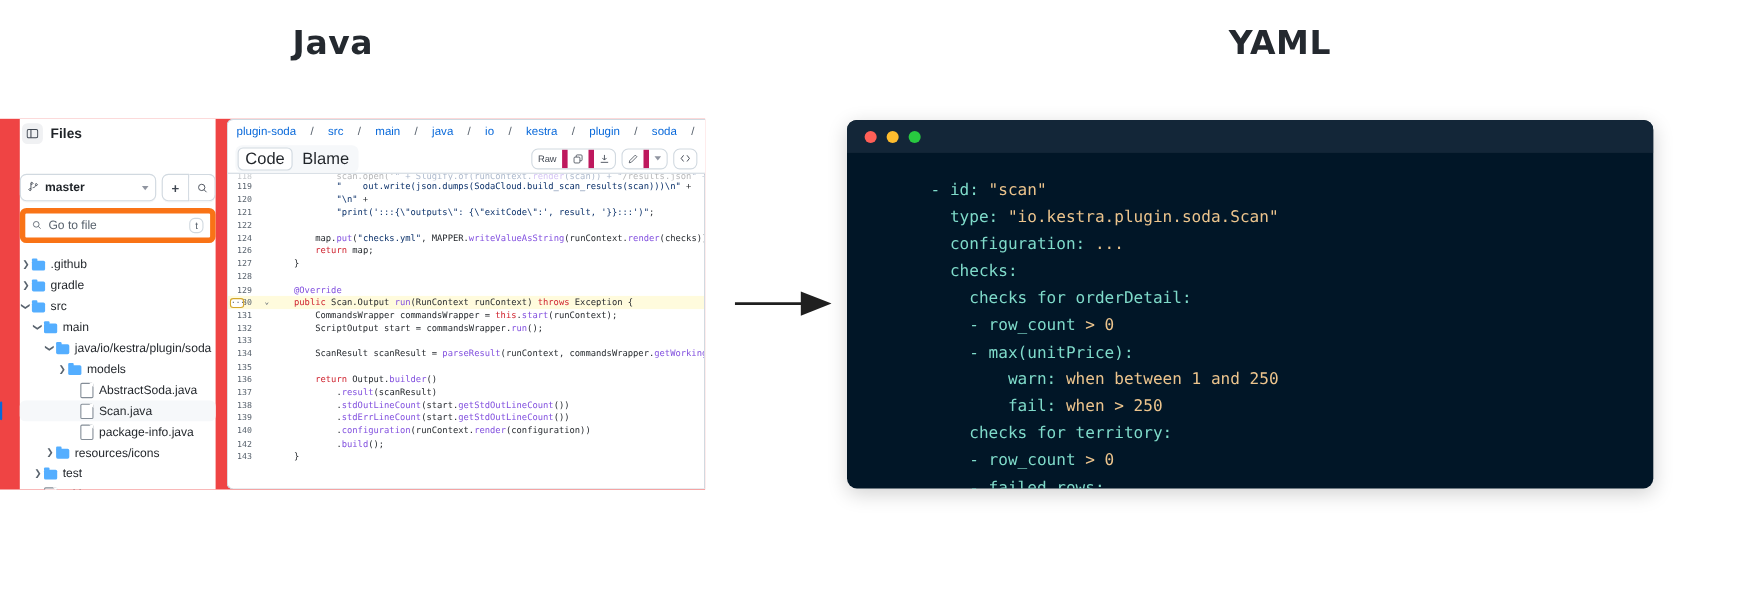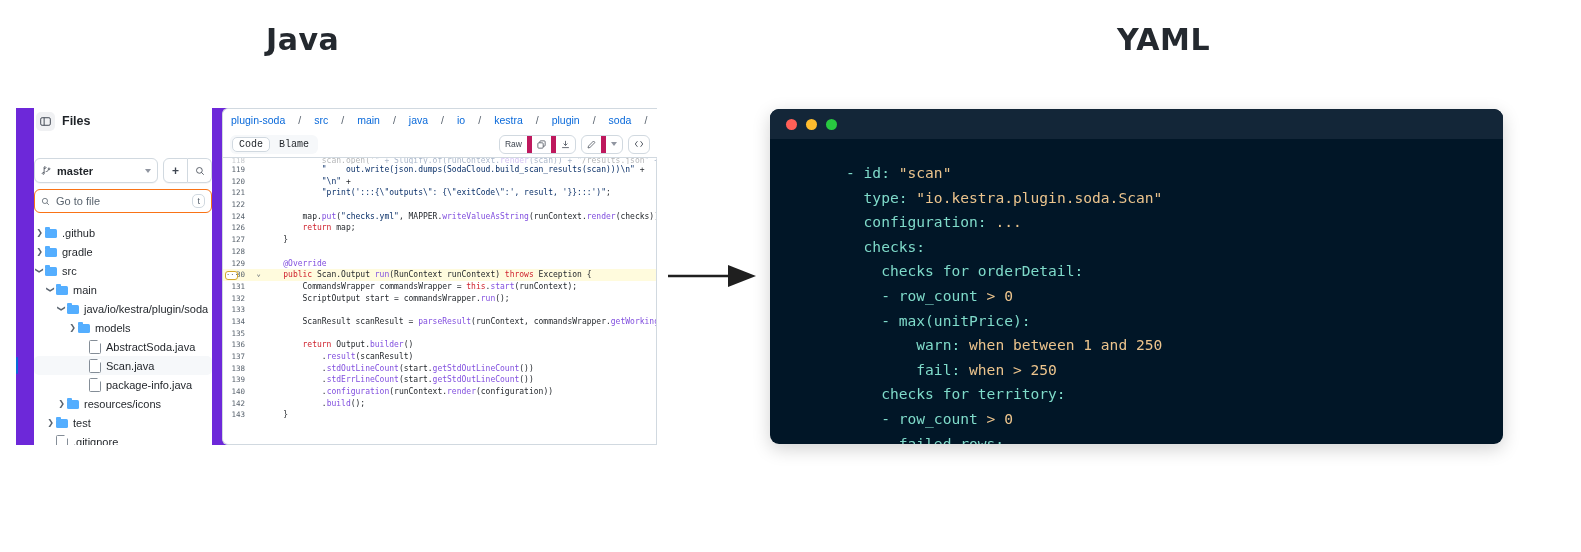--- a/index.html
+++ b/index.html
@@ -24,26 +24,26 @@
     letter-spacing: 0.5px;
     font-family: "DejaVu Sans", sans-serif;
     white-space: nowrap;
   }
   #heading-java { left: 266px; top: 22px; }
   #heading-yaml { left: 1117px; top: 22px; }
 
   
   #github-panel {
     position: absolute;
-    left: 16px;
+    left: 0px;
     top: 108px;
     width: 641px;
     height: 337px;
     overflow: hidden;
-    background: #6d28d9;
+    background: #ef4444;
   }
 
   
   #files-sidebar {
     position: absolute;
     left: 18px;
     top: 0px;
     width: 178px;
     height: 337px;
     background: #ffffff;
@@ -107,21 +107,21 @@
     font-size: 12px;
     box-shadow: 0 1px 0 rgba(31,35,40,0.04);
   }
   .btn-pair { display:flex; }
   .btn-pair .sq-btn:first-child { border-radius: 6px 0 0 6px; }
   .btn-pair .sq-btn:last-child { border-radius: 0 6px 6px 0; border-left: none; }
 
   .gotofile {
     margin-top: 6px;
     height: 22px;
-    border: 1px solid #f97316;
+    border: 5px solid #f97316;
     border-radius: 6px;
     display: flex;
     align-items: center;
     padding: 0 6px;
     gap: 6px;
     background: #fff;
   }
   .gotofile .ph {
     flex: 1;
     font-size: 11px;
@@ -244,25 +244,24 @@
     border-bottom: 1px solid #d1d9e0;
   }
   .seg {
     display: flex;
     background: #f6f8fa;
     border-radius: 6px;
     padding: 2px;
     gap: 2px;
   }
   .seg-item {
-    font-size: 10px;
+    font-size: 15px;
     color: #1f2328;
     padding: 2px 7px;
     border-radius: 5px;
-    font-family: Liberation Mono, monospace;
   }
   .seg-item.active {
     background: #fff;
     border: 1px solid #d1d9e0;
     padding: 1px 6px;
     font-weight: 500;
   }
   .tool-right { display:flex; align-items:center; gap:5px;}
   .tool-group {
     display: flex;

